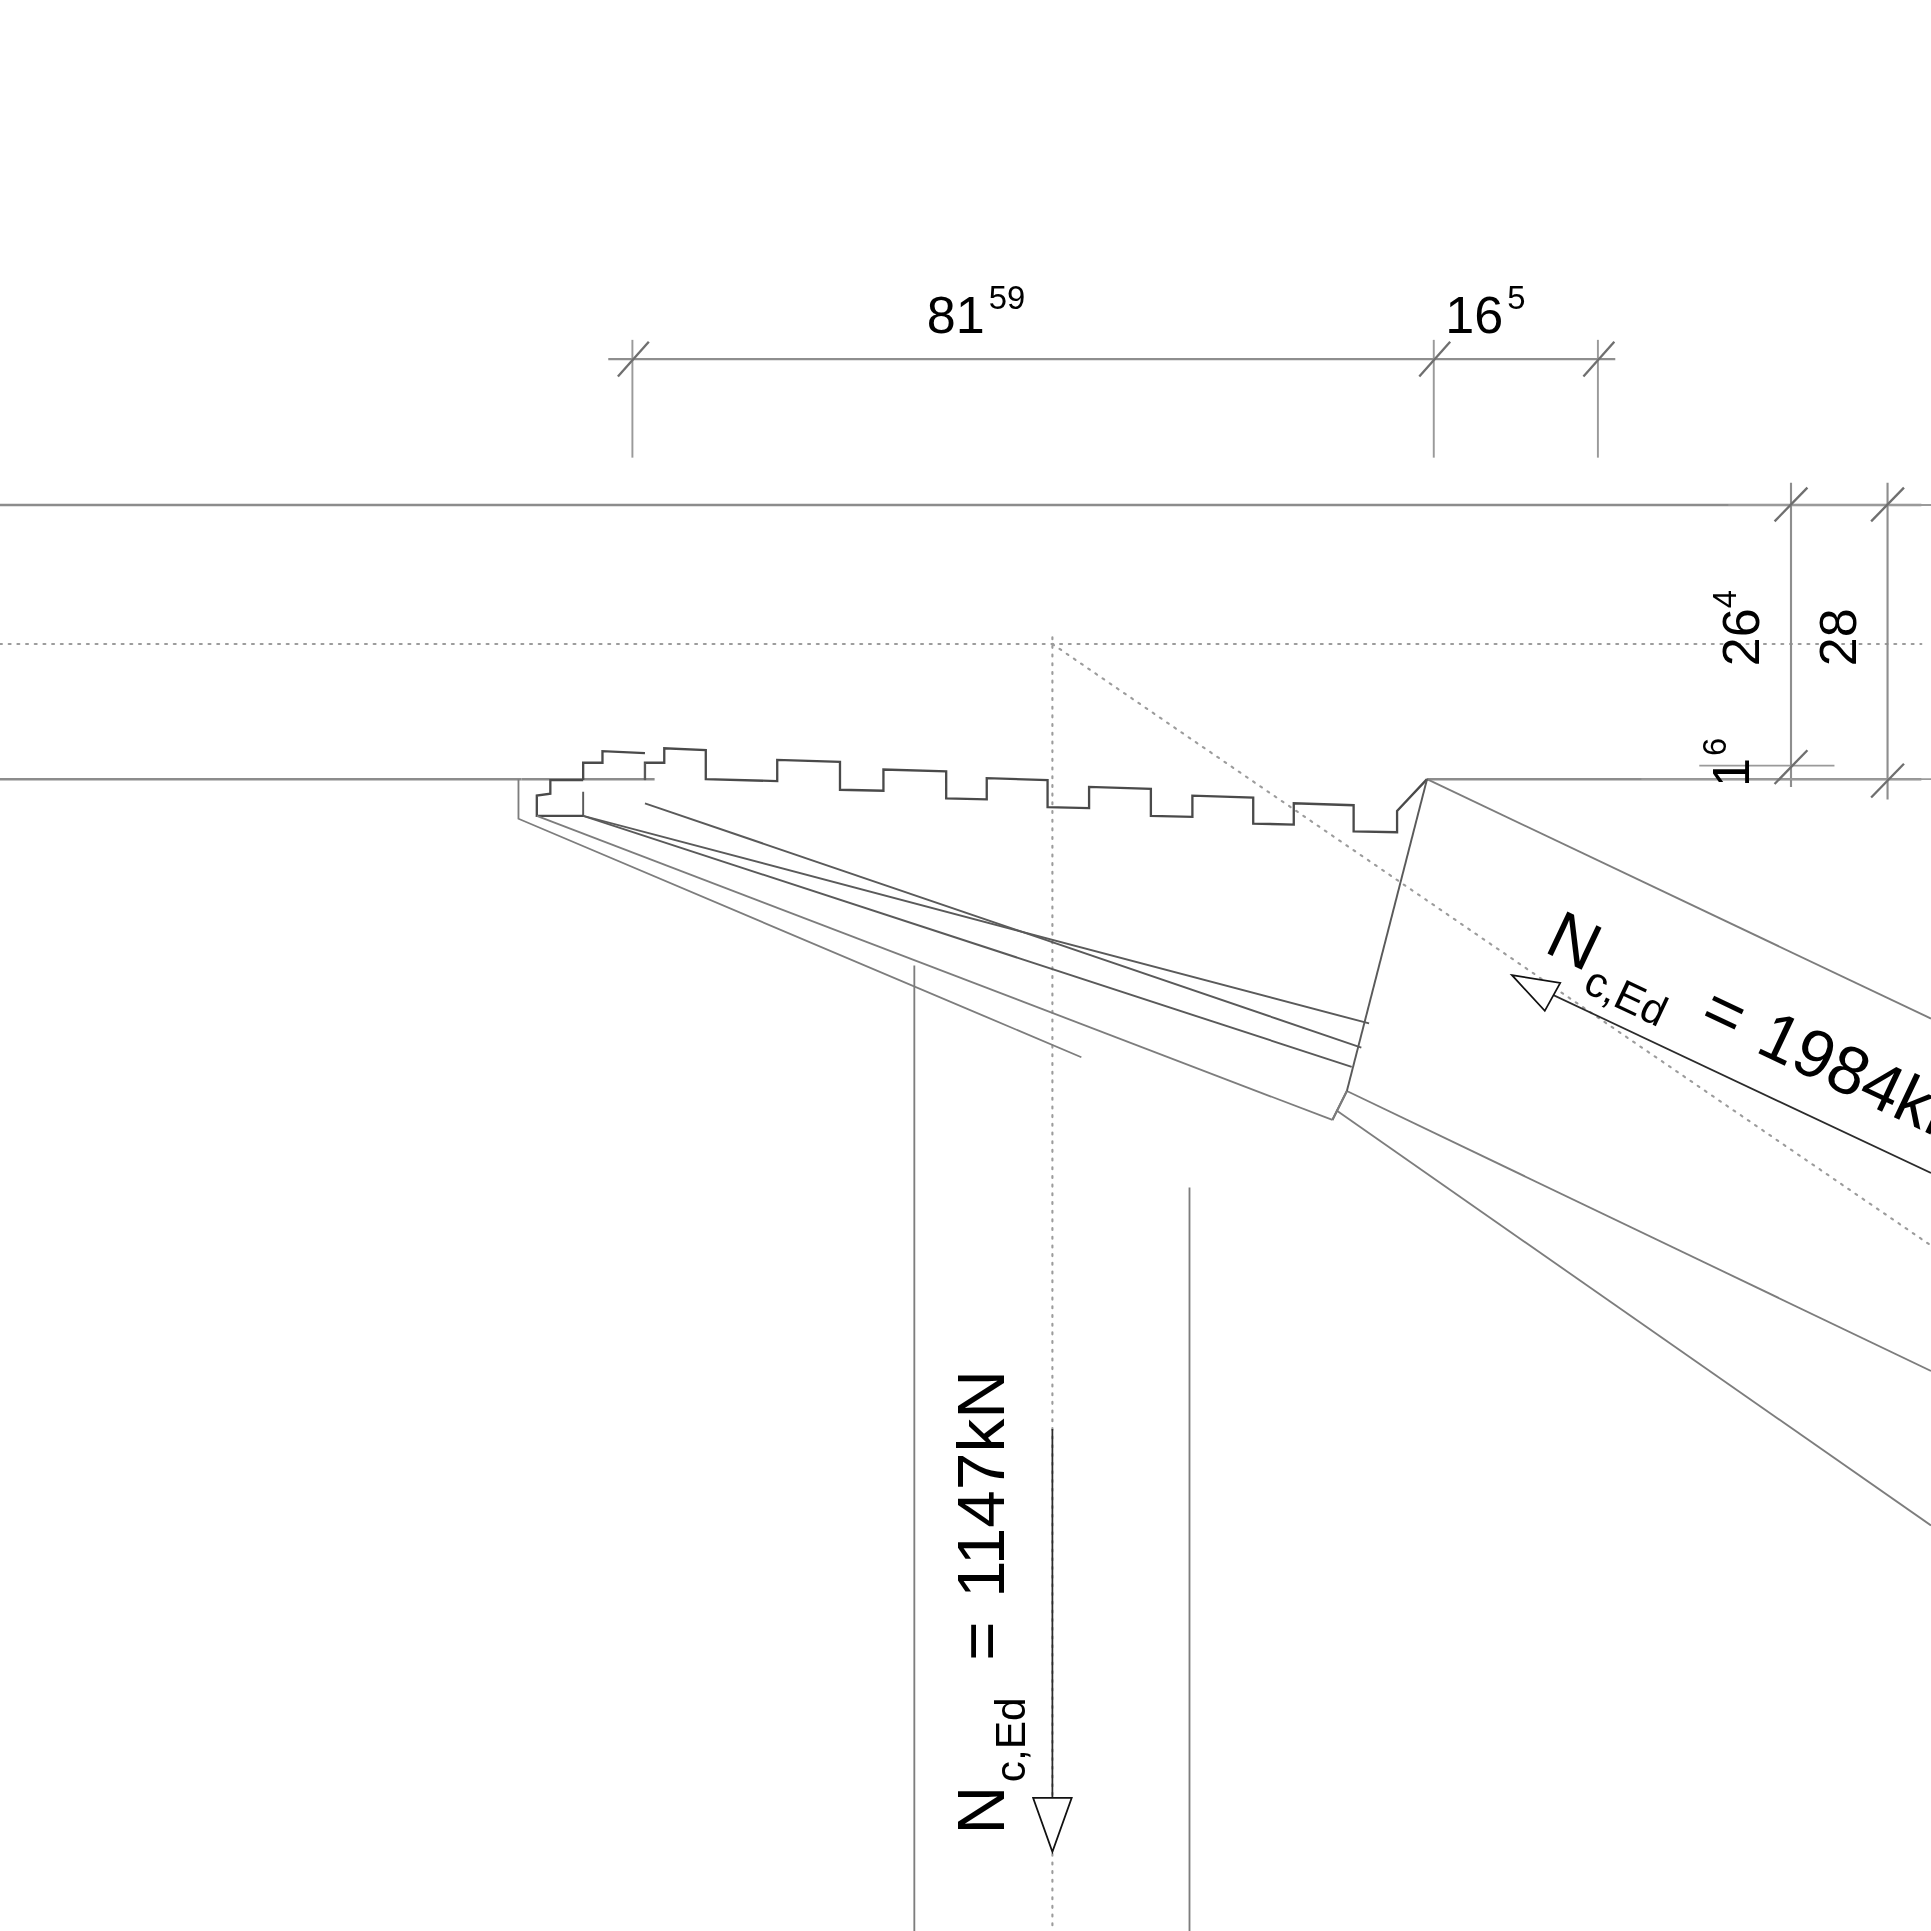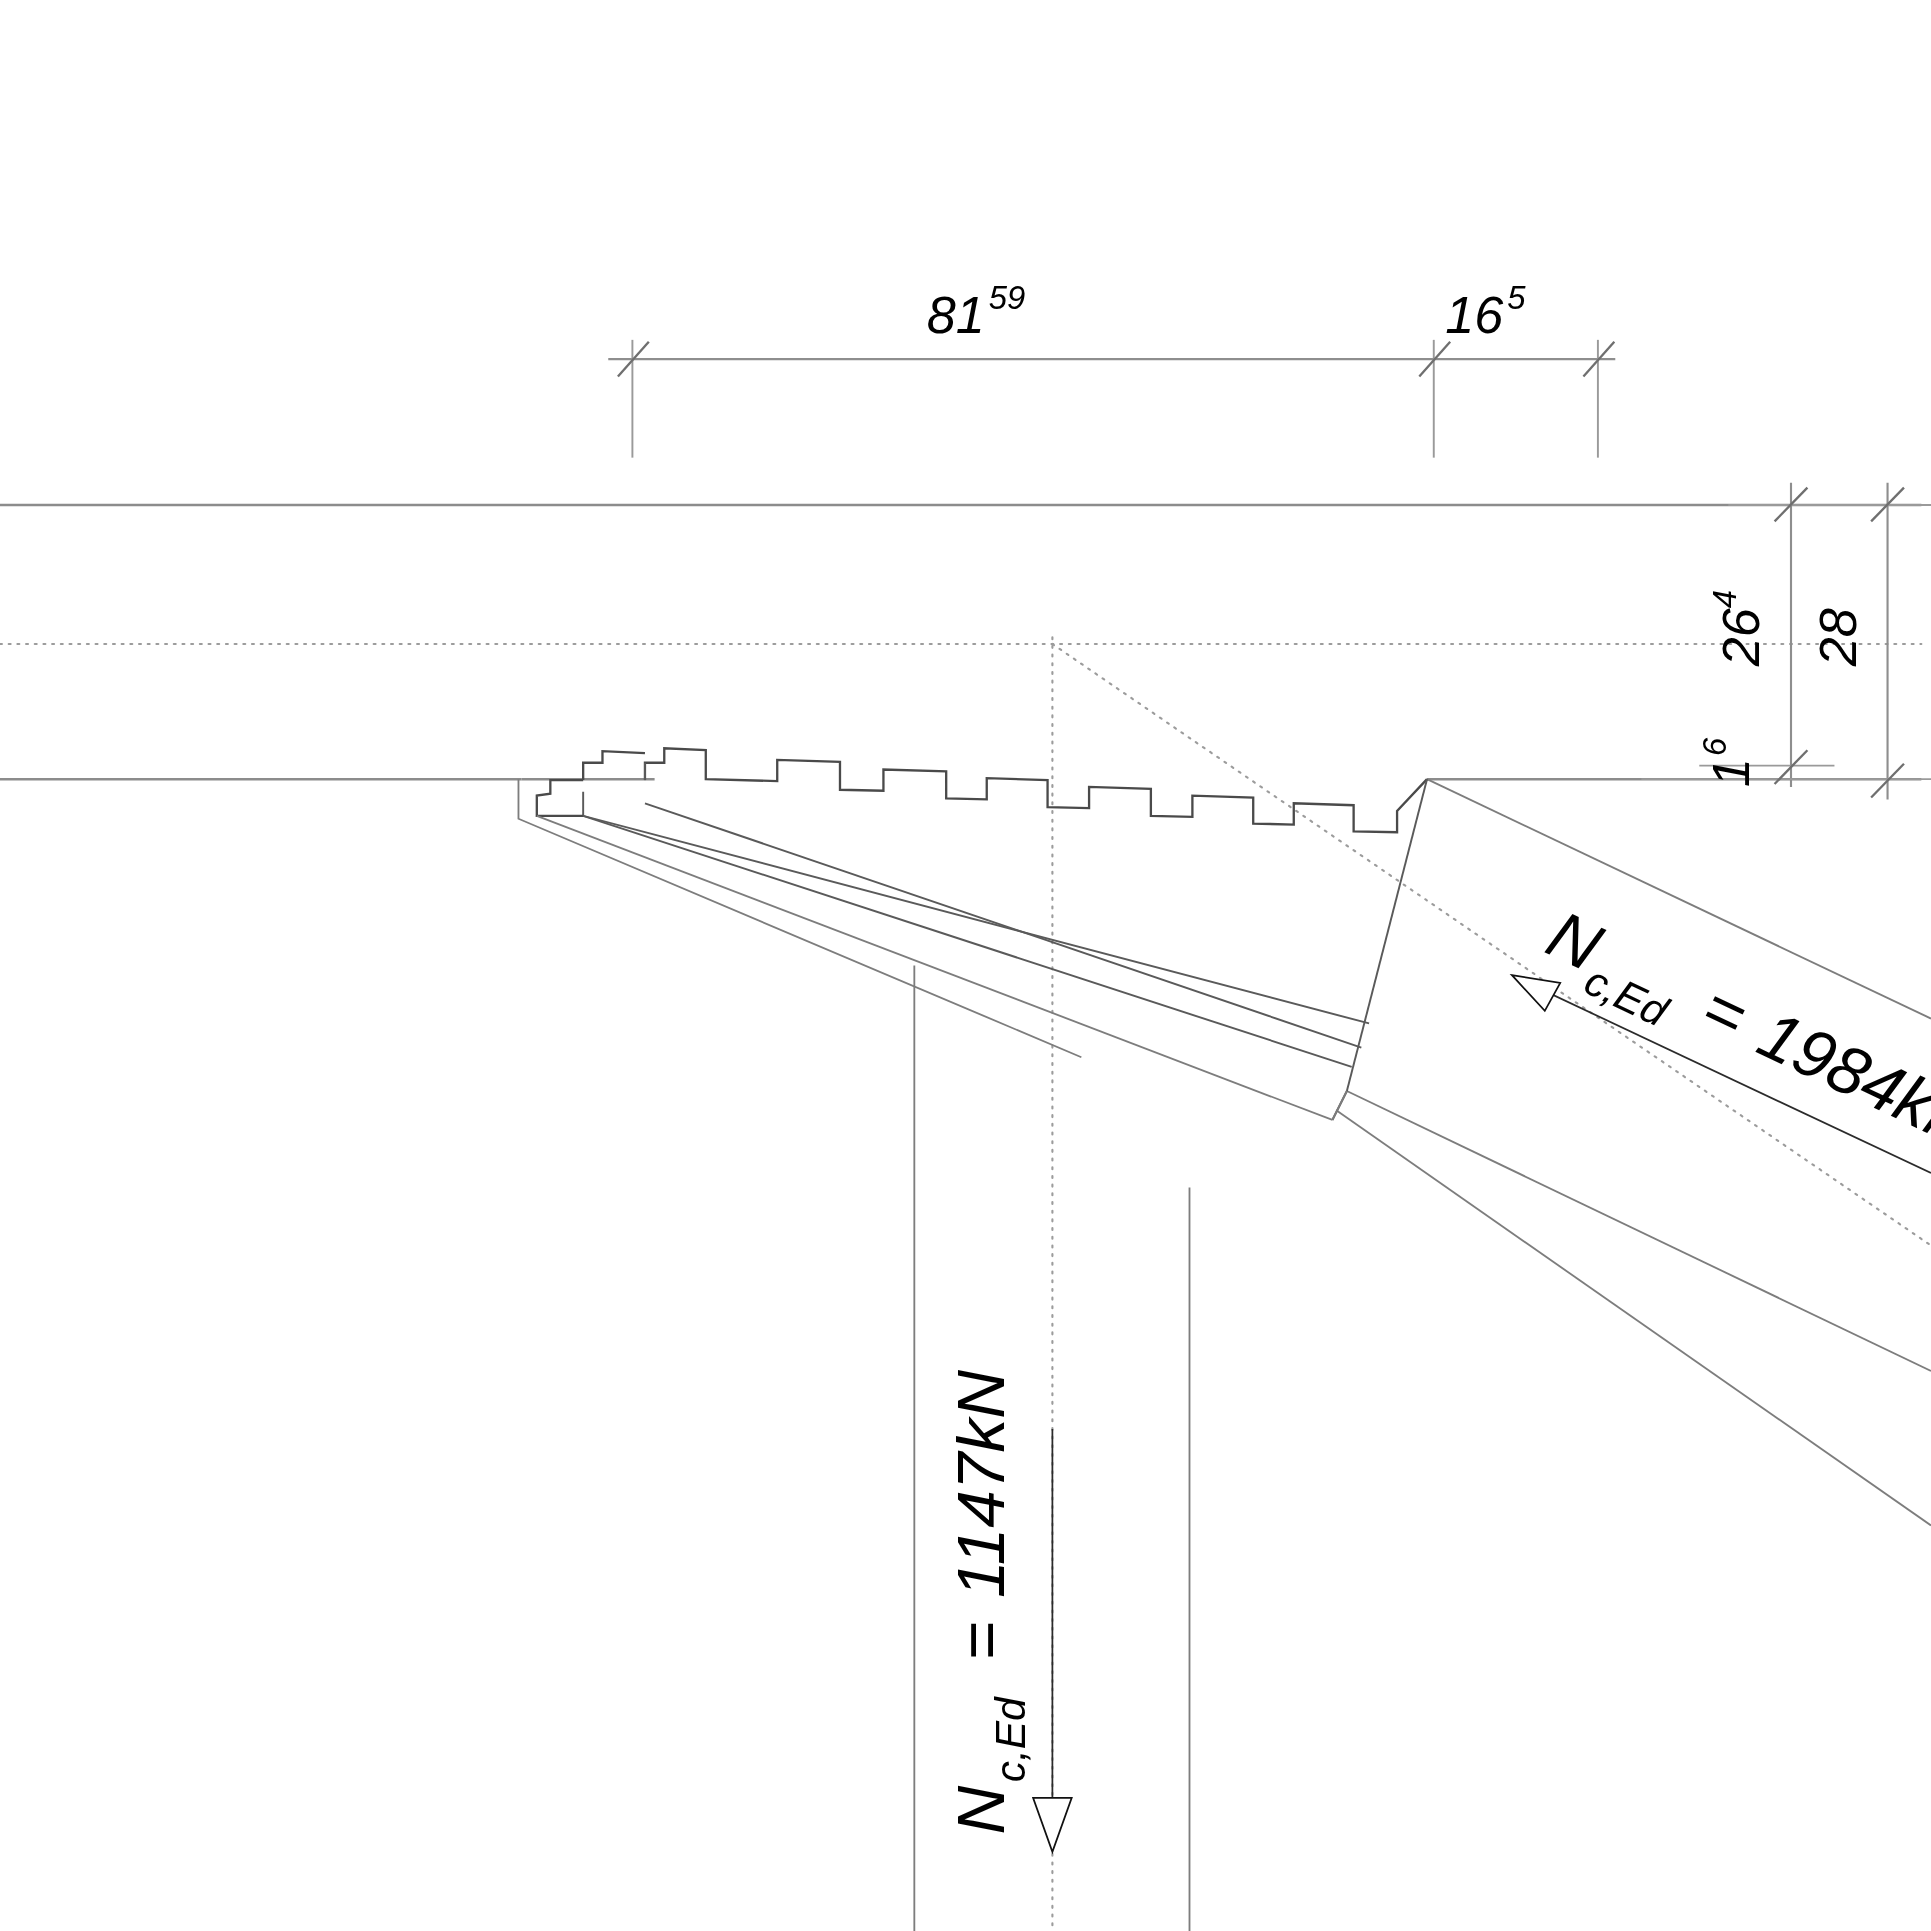--- a/index.html
+++ b/index.html
@@ -11,21 +11,20 @@
     width: 1931px;
     height: 1931px;
     font-family: "Liberation Sans", sans-serif;
     overflow: hidden;
   }
   #drawing-root {
     position: relative;
     width: 1931px;
     height: 1387px;
     background: #ffffff;
-    font-style: italic;
   }
   svg.cad {
     position: absolute;
     top: 0;
     left: 0;
     width: 1931px;
     height: 1931px;
     display: block;
   }
   .ln-structure {

